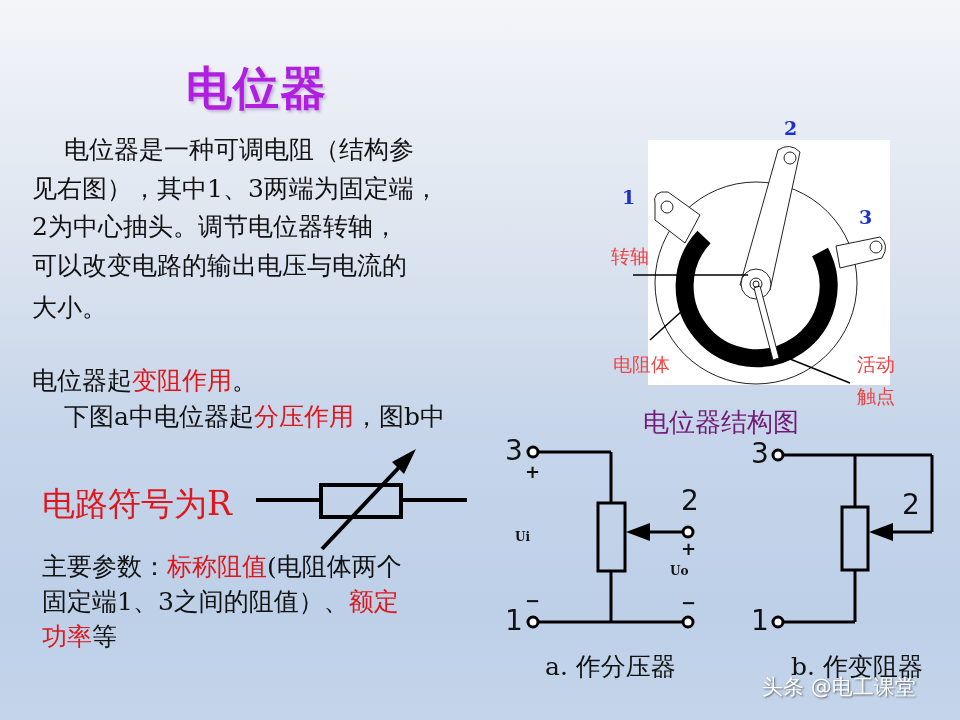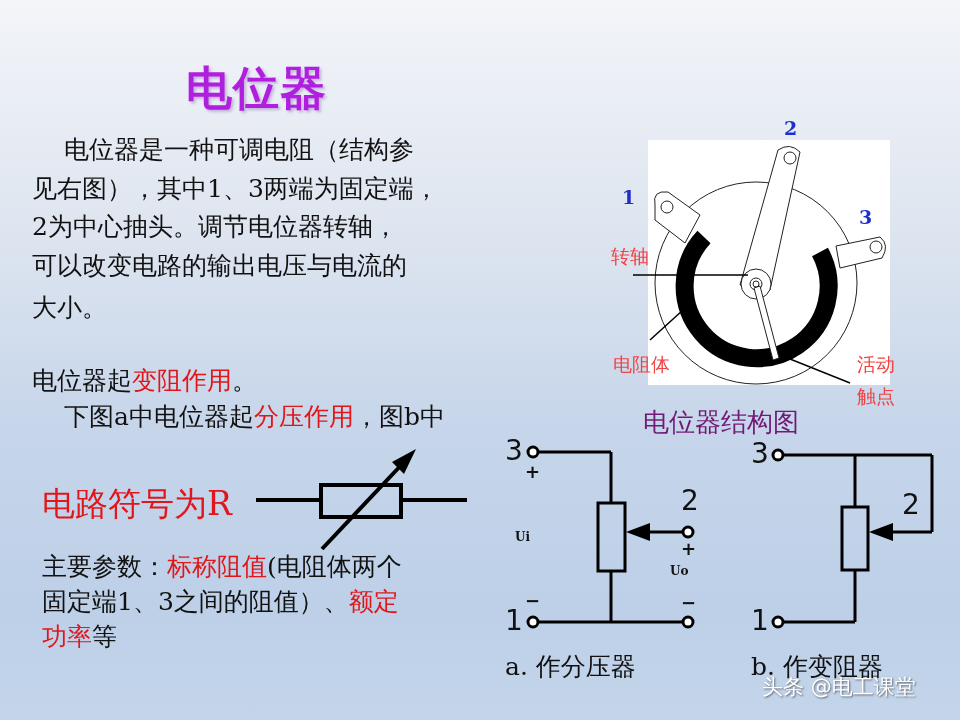--- a/index.html
+++ b/index.html
@@ -24,21 +24,21 @@
   .p2 { left:32px; top:363px; width:520px; line-height:36px; }
   .red { color:#e0161a; }
   .symlabel { left:42px; top:482px; font-size:33px; color:#e0161a; }
   .params { left:42px; top:549px; width:470px; font-size:25px; line-height:35px; }
   .diagram-caption { left:643px; top:405px; font-size:26px; font-family:"DejaVu Sans", sans-serif; color:#701a75; }
   .blue-label { color:#ef4444; font-size:19px; font-family:"DejaVu Serif", serif; }
   .blue-num { color:#1e2fd0; font-size:19px; font-weight:bold; font-family:"DejaVu Serif", serif; }
   .circ-num { font-family:"DejaVu Sans", sans-serif; font-size:28px; color:#111; }
   .circ-sign { font-family:"DejaVu Sans", sans-serif; font-size:18px; font-weight:bold; color:#111; }
   .circ-u { font-family:"DejaVu Serif", serif; font-size:12px; font-weight:bold; color:#111; }
-  .caption { font-family:"DejaVu Serif", serif; font-size:25px; color:#111; }
+  .caption { font-family:"DejaVu Serif", serif; font-size:25px; color:#111;margin-left:40px; }
   .watermark {
     left:762px; top:673px; font-family:"DejaVu Sans", sans-serif; font-size:21px;
     color:#ffffff; text-shadow: 1px 1px 2px rgba(0,0,0,0.55);
   }
   svg { position:absolute; left:0; top:0; }
 </style>
 </head>
 <body>
 
 <div class="abs title">电位器</div>

